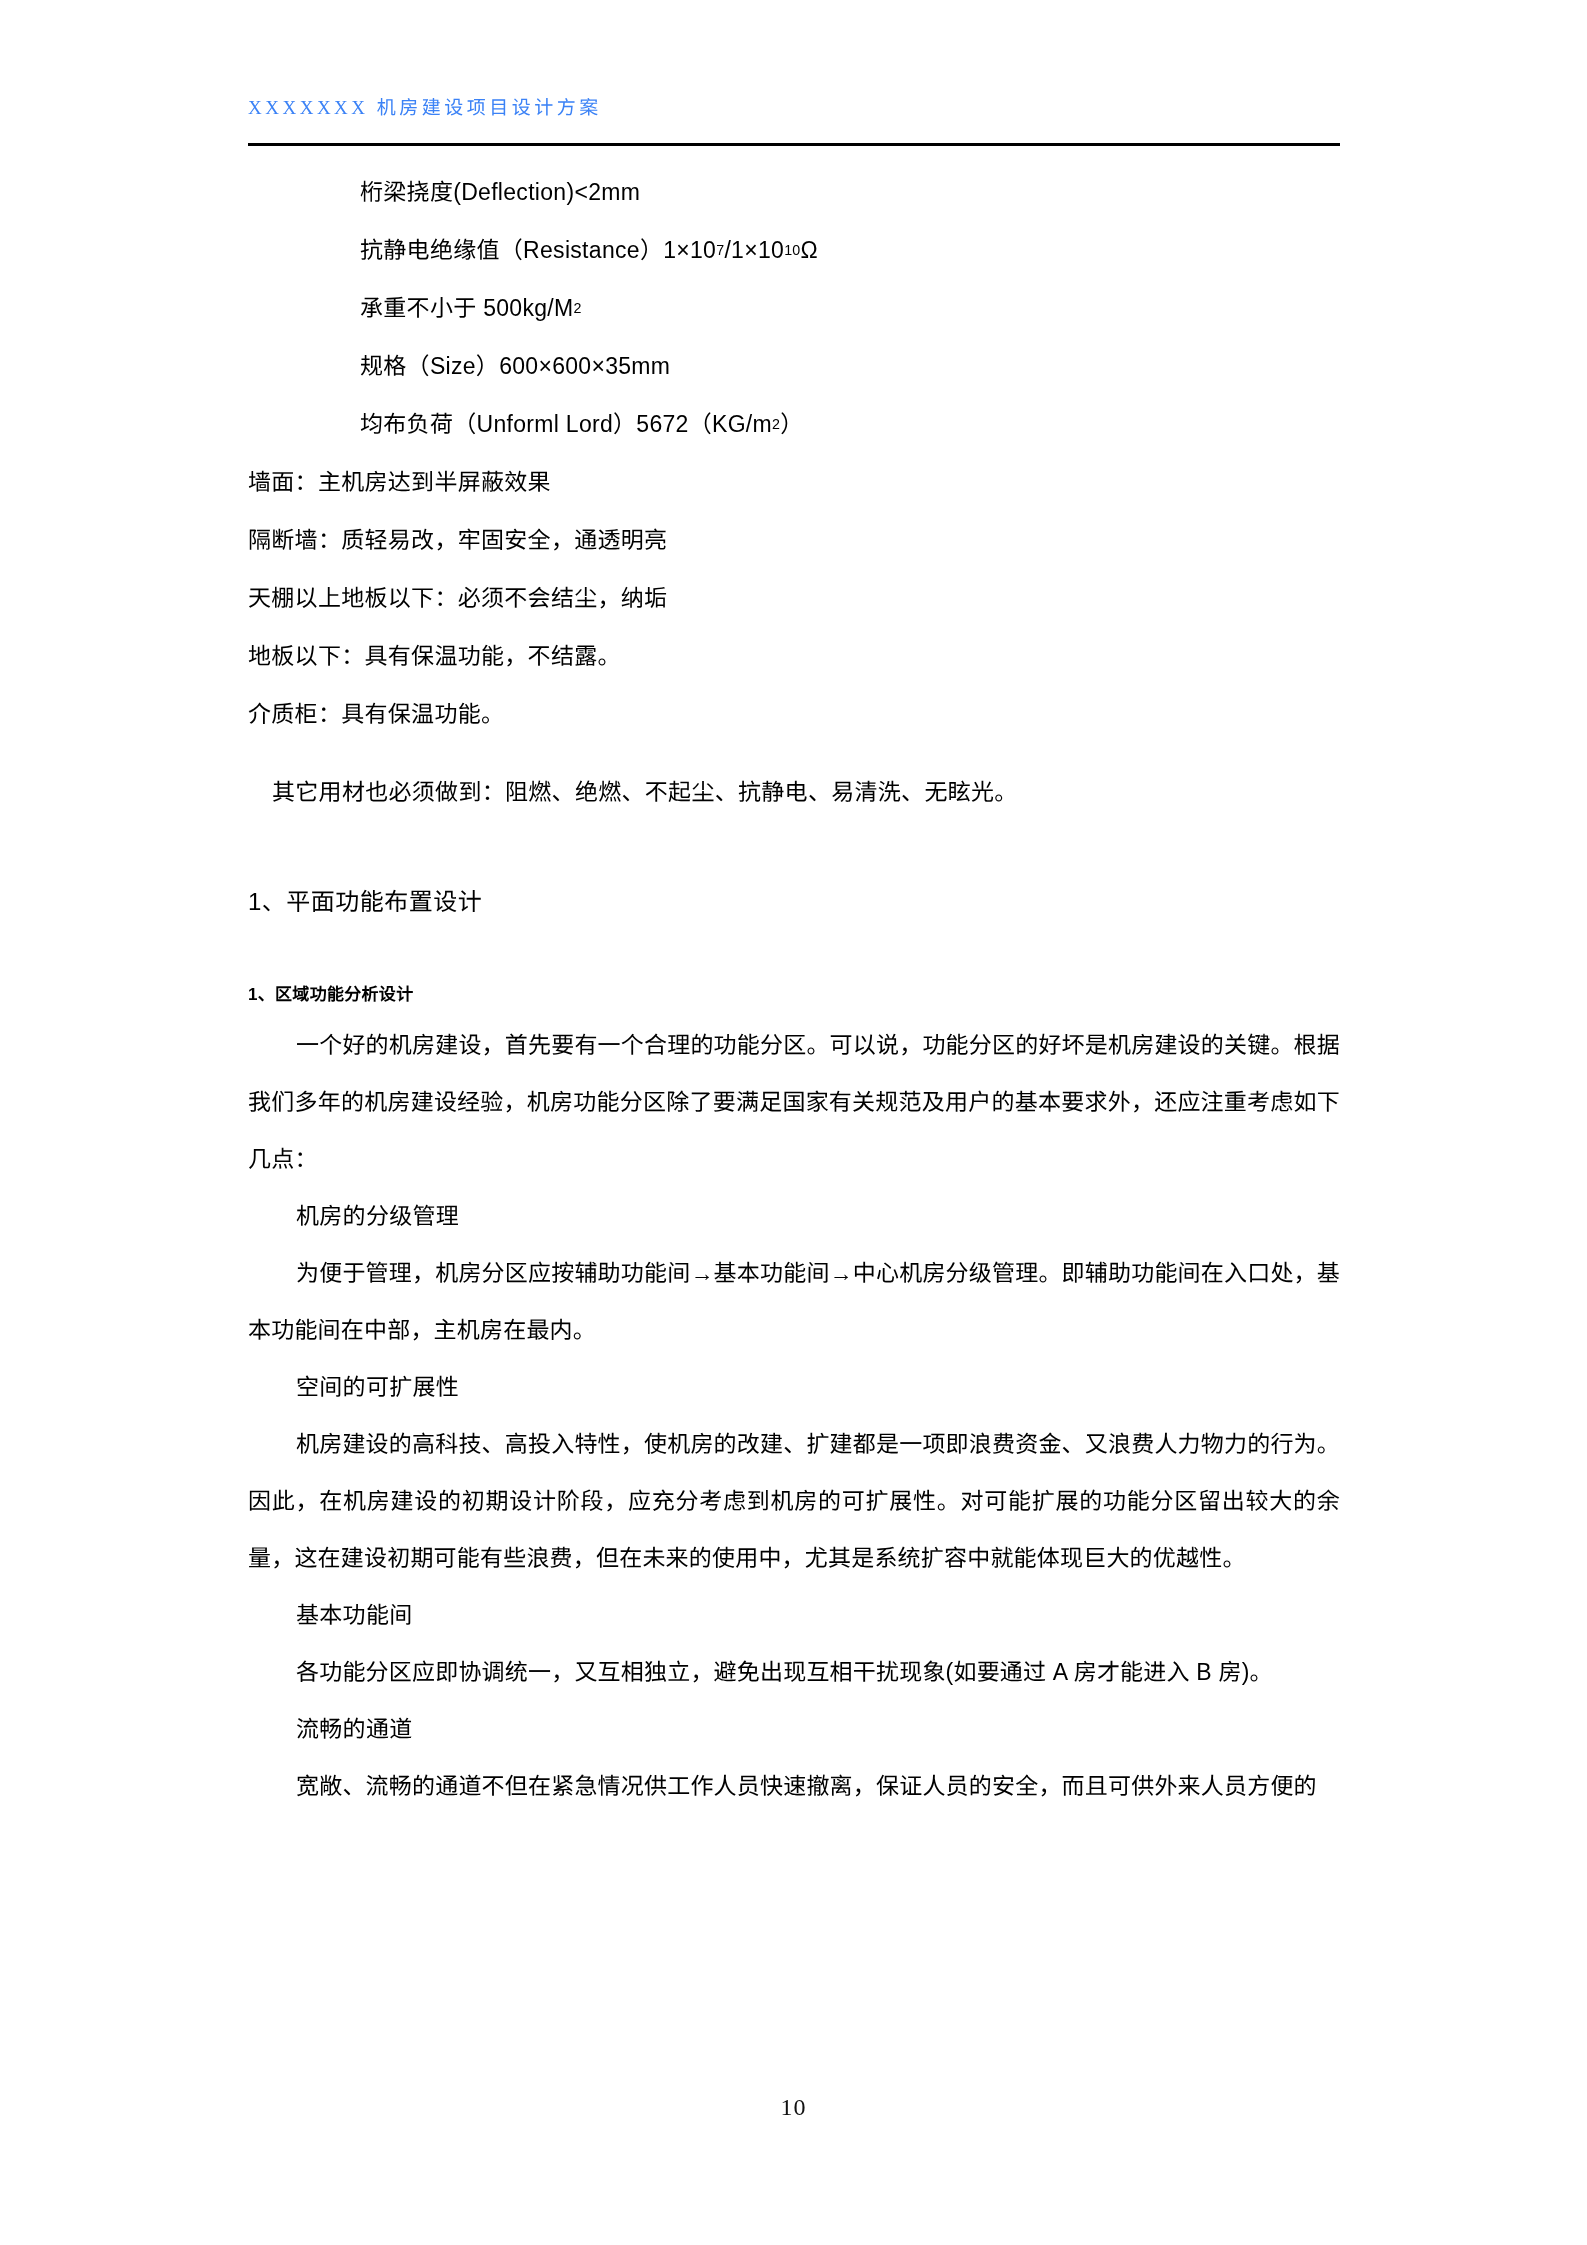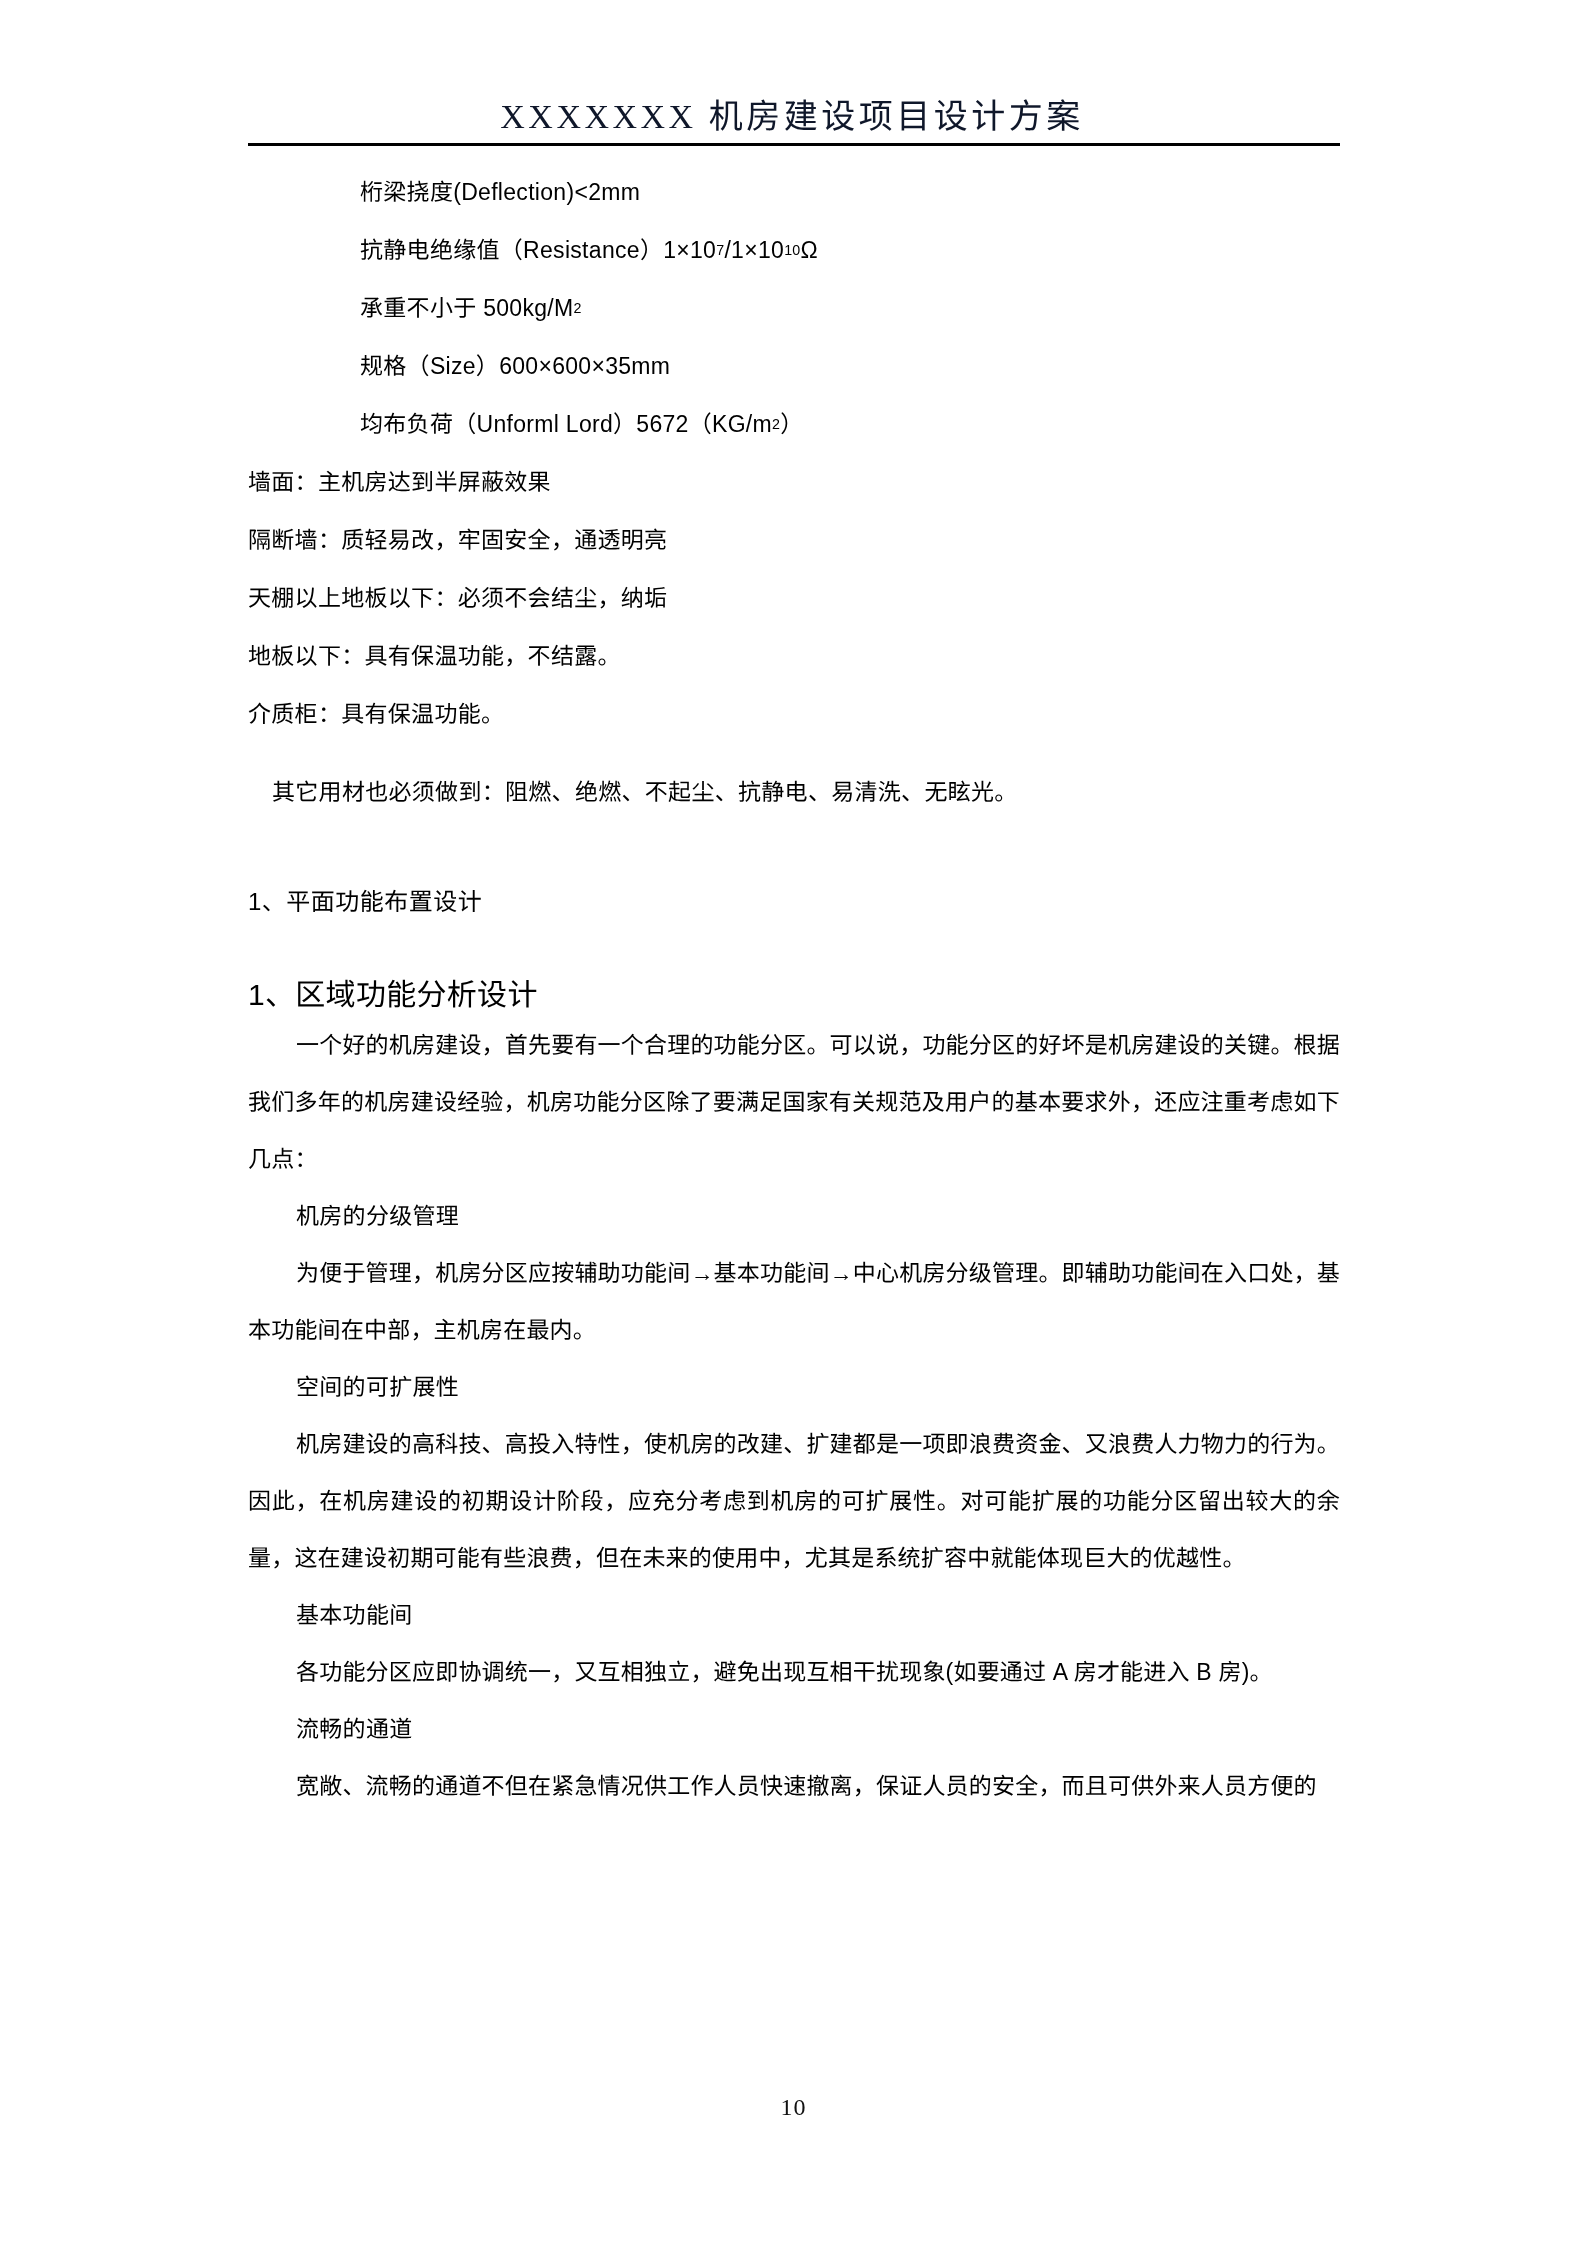--- a/index.html
+++ b/index.html
@@ -27,26 +27,26 @@
   
   .page-header {
     position: absolute;
     left: 248px;
     top: 96px;
     width: 1090px;
     box-sizing: border-box;
   }
   .page-header .header-text {
     display: block;
-    text-align: center;
+    text-align: left;
     font-family: "Liberation Serif", "DejaVu Serif", serif;
-    font-size: 34px;
+    font-size: 19px;
     letter-spacing: 3.5px;
     line-height: 1.25;
-    color: #0f172a;
+    color: #3b82f6;
     padding-right: 2px;
     white-space: nowrap;
   }
   .header-rule {
     position: absolute;
     left: 248px;
     top: 143px;
     width: 1092px;
     height: 0;
     border-top: 3px solid #000000;
@@ -122,22 +122,22 @@
     font-size: 24px;
     font-weight: normal;
     margin: 56px 0 0 0;
     padding: 0;
     height: 46px;
     line-height: 46px;
     letter-spacing: 0.5px;
   }
 
   .subsection-title {
-    font-size: 30px;
-    font-weight: normal;
+    font-size: 17px;
+    font-weight: bold;
     margin: 48px 0 0 0;
     padding: 0;
     height: 44px;
     line-height: 44px;
     letter-spacing: 0.3px;
   }
 
   
   .body-para {
     font-size: 23px;

